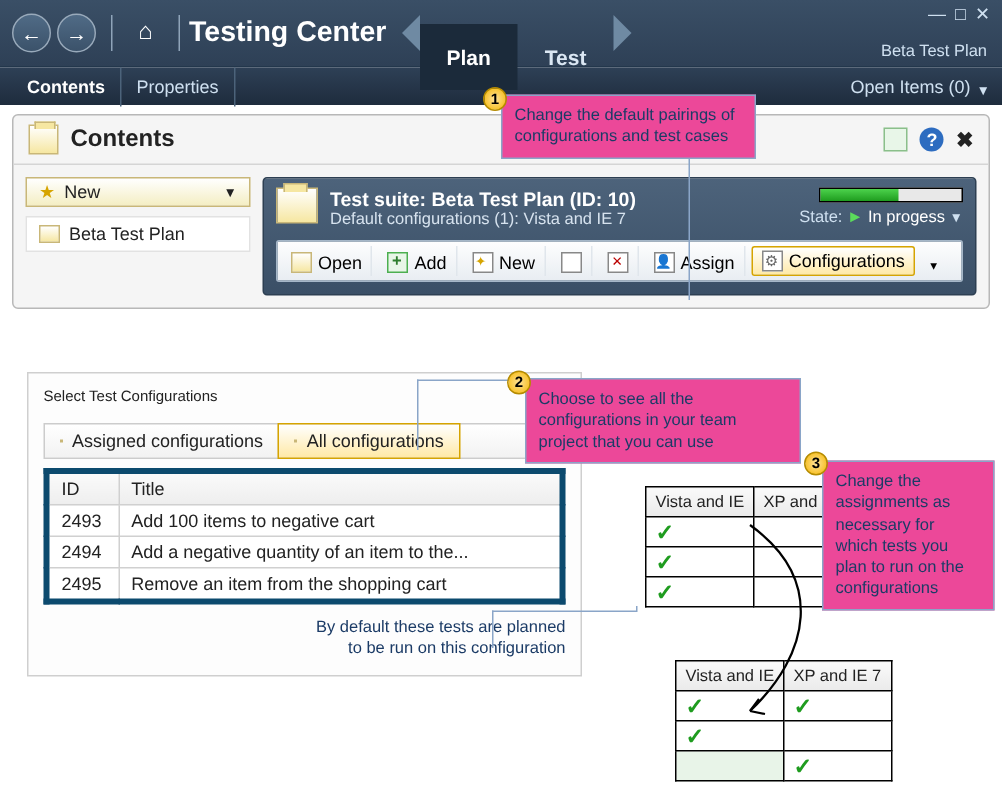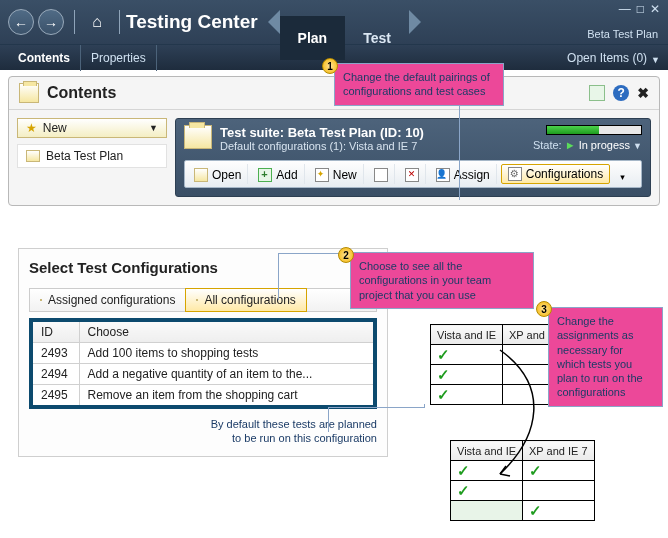--- a/index.html
+++ b/index.html
@@ -58,21 +58,21 @@
   .mini-ico.move{background:#fff;border:1px solid #888;}
   .mini-ico.del{background:#fff;border:1px solid #888;position:relative;}
   .mini-ico.del:before{content:"✕";color:#b00;font-size:9px;position:absolute;left:2px;top:0;}
   .mini-ico.assign{background:#fff;border:1px solid #888;position:relative;}
   .mini-ico.assign:before{content:"👤";font-size:9px;position:absolute;left:0;top:0;}
   .mini-ico.cfg{background:#fff;border:1px solid #888;position:relative;}
   .mini-ico.cfg:before{content:"⚙";font-size:10px;position:absolute;left:1px;top:0;color:#666;}
   .annot { position: absolute; background: #ec4899; border: 1px solid #8aa5c8; padding: 6px 8px; font-size: 11px; color: #1b3b66; line-height: 1.3; z-index: 5; }
   .annot-num { position: absolute; width: 16px; height: 16px; border-radius: 50%; background: radial-gradient(#ffe29a,#f5b600); border: 1px solid #b58b00; color: #000; font-size: 10px; font-weight: 700; display: flex; align-items: center; justify-content: center; z-index: 6; }
   .lower { position: absolute; top: 248px; left: 18px; width: 370px; border: 1px solid #cfcfcf; background: #fdfdfd; padding: 10px; }
-  .lower h3 { font-size: 15px; font-weight: 700; margin-bottom: 12px; }
+  .lower h3 { font-size: 10px; font-weight: 400; margin-bottom: 12px; }
   .cfg-tabs { display: flex; border: 1px solid #ccc; background: linear-gradient(#fff,#f2f2f2); }
   .cfg-tab { padding: 4px 10px; display: flex; align-items: center; gap: 6px; font-size: 12px; border-right:1px solid #e4e4e4;}
   .cfg-tab.sel { background: linear-gradient(#fff,#ffe9a6); border: 1px solid #d6a400; margin:-1px; }
   .grid { border: 4px solid #0c4a6e; margin-top: 6px; width: 100%; border-collapse: collapse; }
   .grid th, .grid td { border: 1px solid #d0d0d0; padding: 3px 8px; text-align: left; font-size: 12px; background: #fff; }
   .grid th { background: linear-gradient(#fafafa,#eee); font-weight: 400; }
   .grid td.id { width: 48px; }
   .footnote { text-align: right; color: #1b3b66; font-size: 11px; margin-top: 8px; line-height: 1.3; }
   .matrix { position: absolute; border: 1px solid #000; border-collapse: collapse; margin-left: 36px; }
   .matrix th, .matrix td { border: 1px solid #000; width: 72px; height: 20px; font-size: 11px; text-align: left; padding-left: 6px; background: #fff; }
@@ -199,25 +199,25 @@
     </div>
     <div class="cfg-tab sel">
       <span class="mini-ico open"></span>
       <span>All configurations</span>
     </div>
   </div>
   <table class="grid">
     <tbody>
         <tr>
       <th>ID</th>
-      <th>Choose</th>
+      <th>Title</th>
     </tr>
     <tr>
           <td class="id">2493</td>
-          <td>Add 100 items to shopping tests</td>
+          <td>Add 100 items to negative cart</td>
         </tr>
     <tr>
           <td class="id">2494</td>
           <td>Add a negative quantity of an item to the...</td>
         </tr>
     <tr>
           <td class="id">2495</td>
           <td>Remove an item from the shopping cart</td>
         </tr>
   </tbody>

